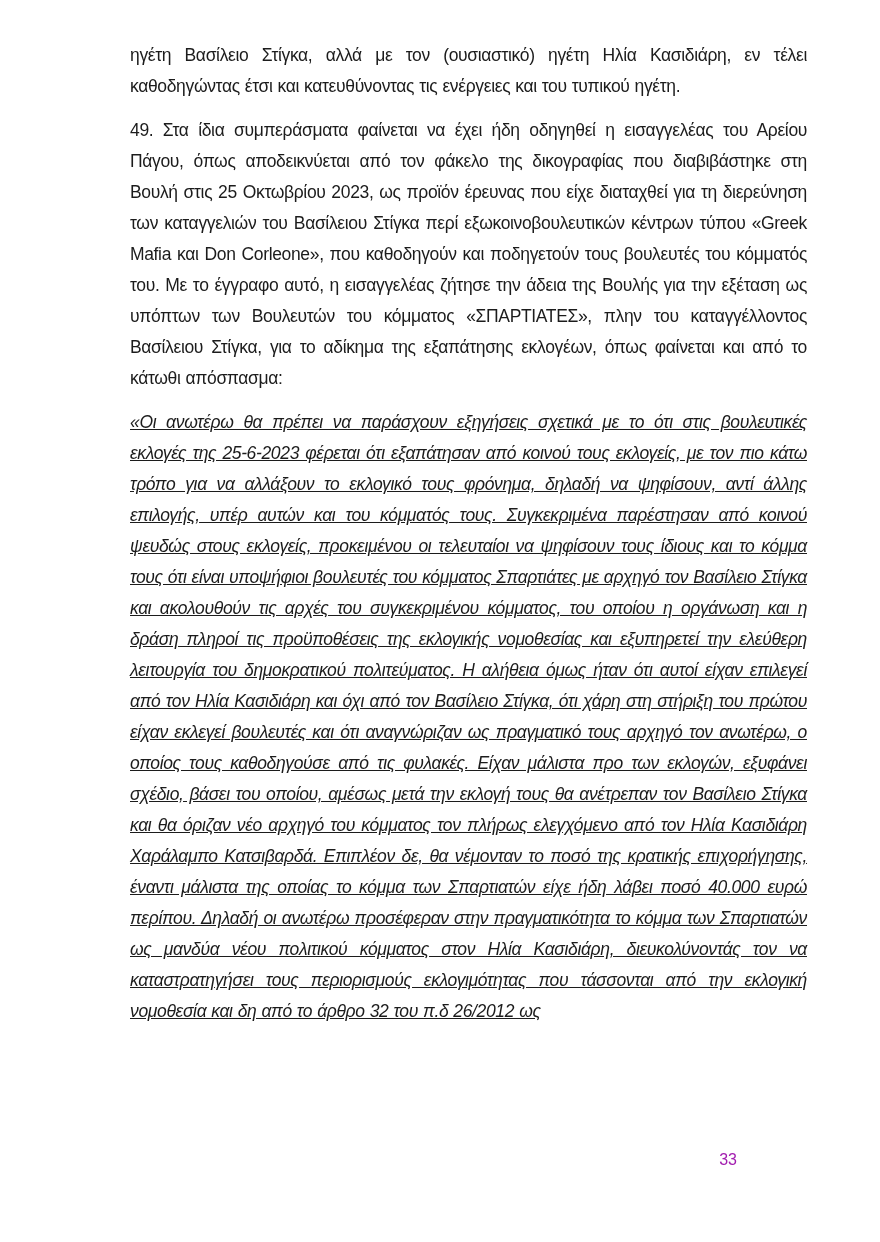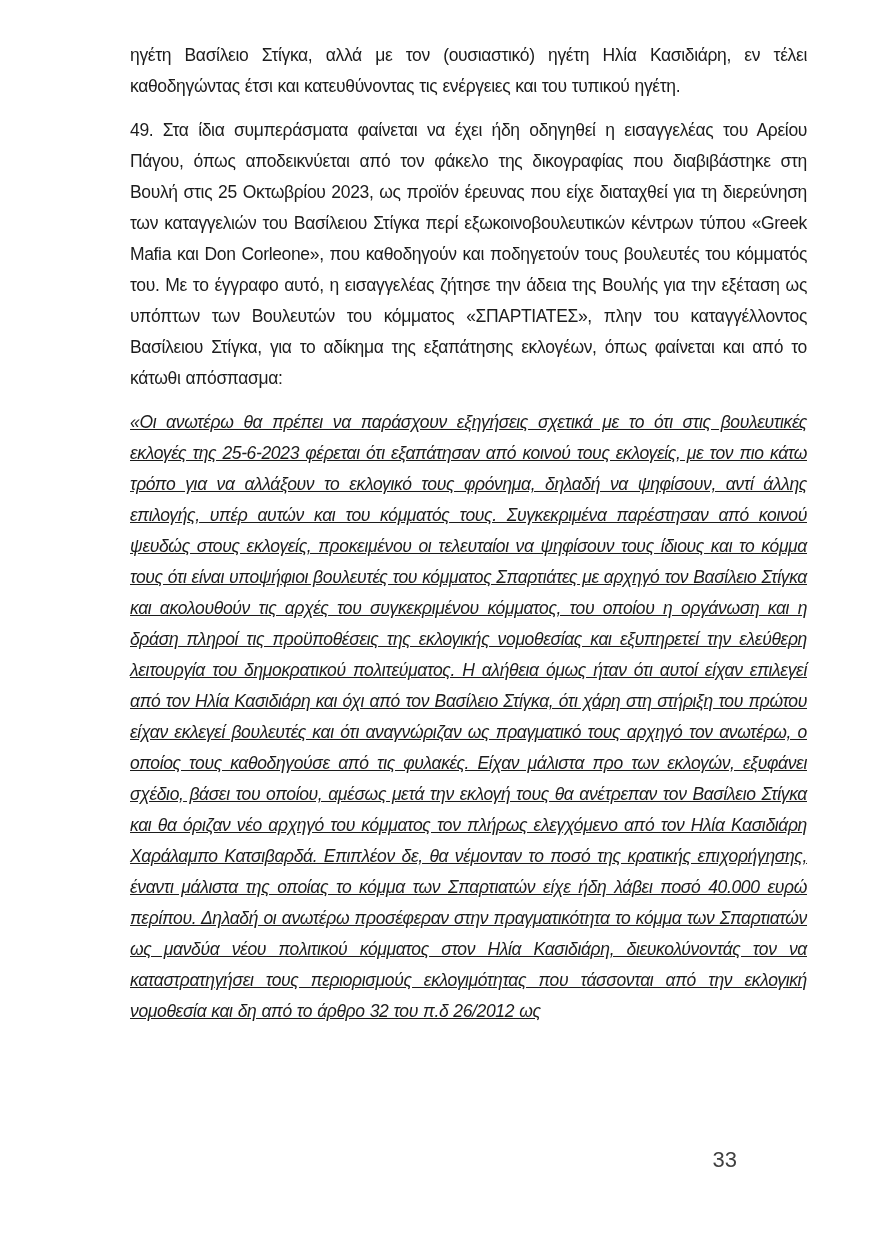--- a/index.html
+++ b/index.html
@@ -32,22 +32,22 @@
     word-spacing: 0.5px;
   }
   .content p.quote {
     font-style: italic;
     text-decoration: underline;
   }
   .page-number {
     position: absolute;
     top: 1148px;
     right: 143px;
-    color: #404040;
-    font-size: 22px;
+    color: #a21caf;
+    font-size: 16px;
     line-height: 24px;
     text-align: right;
   }
 </style>
 </head>
 <body>
 
 <div class="page">
   <div class="content">
     <p>ηγέτη Βασίλειο Στίγκα, αλλά με τον (ουσιαστικό) ηγέτη Ηλία Κασιδιάρη, εν τέλει καθοδηγώντας έτσι και κατευθύνοντας τις ενέργειες και του τυπικού ηγέτη.</p>

